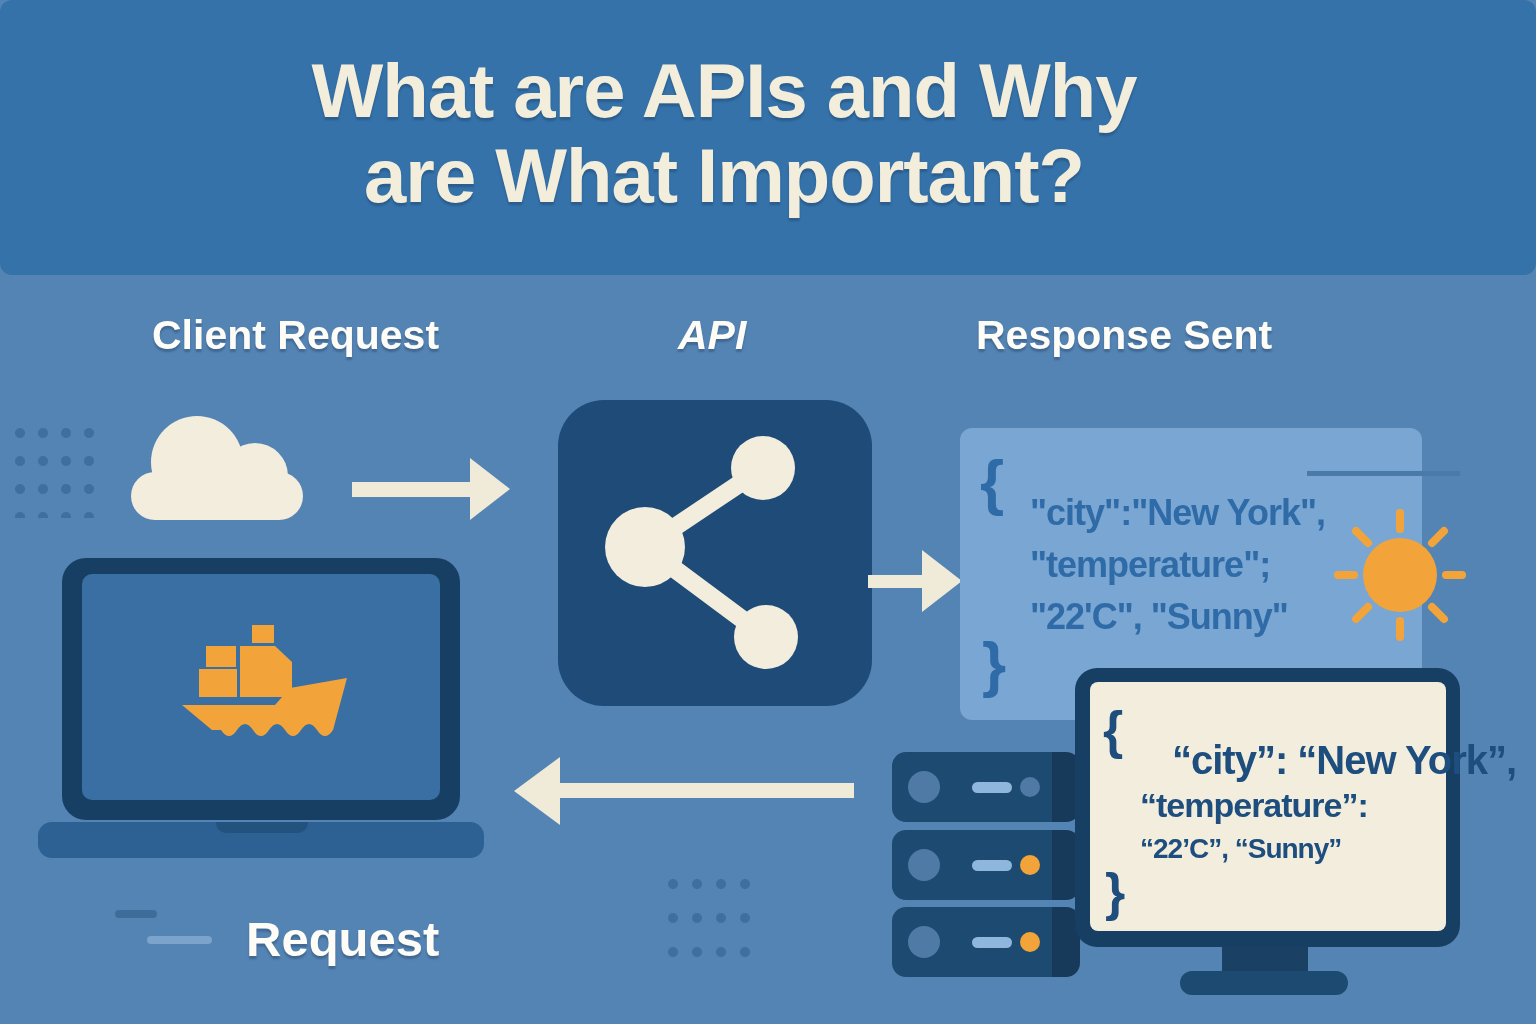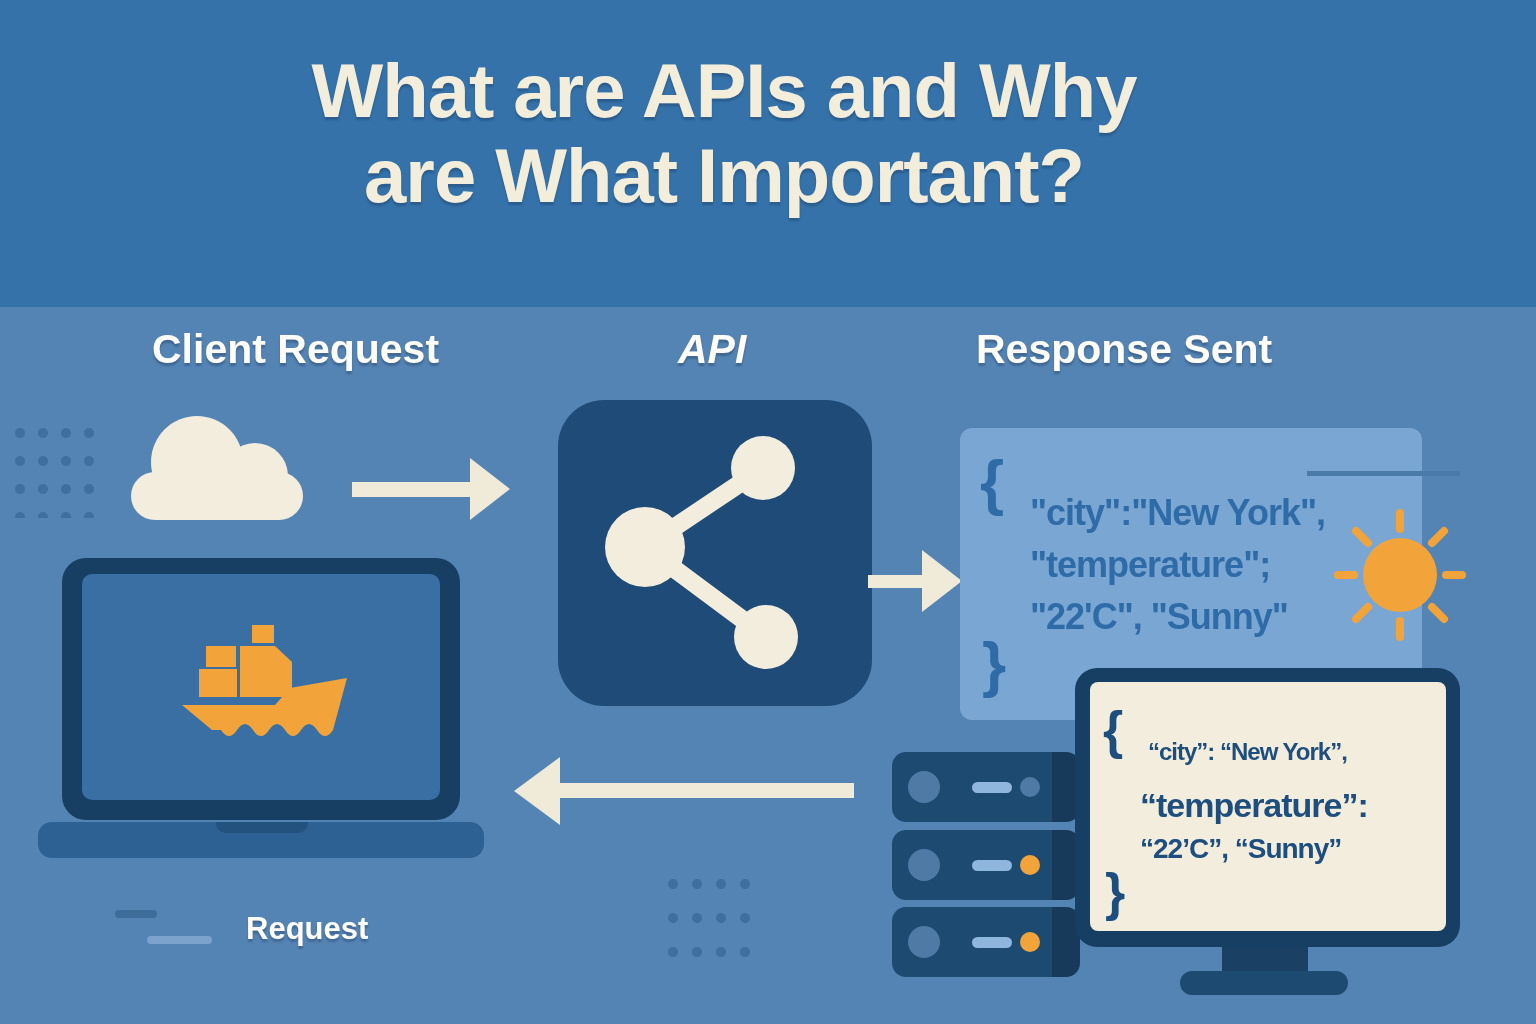--- a/index.html
+++ b/index.html
@@ -5,30 +5,30 @@
   html,body{margin:0;padding:0;background:#2b3a4a;}
   #canvas{
     position:relative;width:1536px;height:1024px;overflow:hidden;
     background:#5484b4;
     font-family:"Liberation Sans","DejaVu Sans",sans-serif;
     -webkit-font-smoothing:antialiased;
   }
   .abs{position:absolute;}
 
   
-  #banner{left:0;top:0;width:1536px;height:307px;background:#3472a9;}
+  #banner{left:0;top:0;width:1536px;height:275px;background:#3472a9;border-radius:12px;}
   #title{
     left:0;top:48px;width:1448px;text-align:center;
     color:#f3eddc;font-weight:800;font-size:76px;line-height:1.12;
     letter-spacing:-1px;text-shadow:0 3px 2px rgba(20,40,70,.28);
   }
 
   
   .section-label{
-    top:326px;color:#fdfcf6;font-weight:800;font-size:41px;
+    top:312px;color:#fdfcf6;font-weight:800;font-size:41px;
     text-shadow:0 3px 2px rgba(20,40,70,.30);white-space:nowrap;
   }
   #lbl-client{left:152px;}
   #lbl-api{left:678px;font-style:italic;}
   #lbl-response{left:976px;}
 
   
   .dot-grid{
     background-image:radial-gradient(circle at 10px 7px, #3f6f9e 4.5px, rgba(0,0,0,0) 5.5px);
   }
@@ -66,21 +66,21 @@
   
   #laptop-frame{left:62px;top:558px;width:398px;height:262px;background:#173f63;border-radius:24px;}
   #laptop-screen{left:82px;top:574px;width:358px;height:226px;background:#3a6fa4;border-radius:10px;}
   #laptop-base{left:38px;top:822px;width:446px;height:36px;background:#2d6093;border-radius:14px;}
   #laptop-notch{left:216px;top:822px;width:92px;height:11px;background:#24527e;border-radius:0 0 10px 10px;}
   #ship{left:178px;top:618px;width:172px;height:134px;}
 
   
   #req-line1{left:115px;top:910px;width:42px;height:8px;background:#3e6d99;border-radius:4px;}
   #req-line2{left:147px;top:936px;width:65px;height:8px;background:#7ba3cb;border-radius:4px;}
-  #lbl-request{left:246px;top:911px;color:#fdfcf6;font-weight:800;font-size:31px;
+  #lbl-request{left:246px;top:911px;color:#fdfcf6;font-weight:800;font-size:49px;
     text-shadow:0 3px 2px rgba(20,40,70,.30);}
 
   
   .server-unit{
     left:892px;width:188px;height:70px;border-radius:14px;
     background:linear-gradient(90deg,#1d4a70 85%,#17395a 85%);
   }
   #server1{top:752px;} #server2{top:830px;} #server3{top:907px;}
   .server-cap{left:16px;top:19px;width:32px;height:32px;border-radius:50%;background:#4e7aa5;}
   .server-bar{left:80px;top:30px;width:40px;height:11px;border-radius:6px;background:#8fb6dd;}
@@ -88,21 +88,21 @@
   .led-blue{background:#4e7aa5;} .led-orange{background:#f2a43a;}
 
   
   #monitor-frame{left:1075px;top:668px;width:385px;height:279px;background:#173f63;border-radius:22px;}
   #monitor-screen{left:1090px;top:682px;width:356px;height:249px;background:#f3edde;border-radius:8px;}
   #monitor-neck{left:1222px;top:945px;width:86px;height:30px;background:#1a4164;}
   #monitor-base{left:1180px;top:971px;width:168px;height:24px;background:#1d4a70;border-radius:12px;}
   .mon-text{color:#1d4e7e;font-weight:700;white-space:nowrap;}
   #mon-open{left:1103px;top:700px;font-size:52px;}
   #mon-close{left:1105px;top:862px;font-size:52px;}
-  #mon-l1{left:1148px;top:738px;font-size:24px;letter-spacing:-1px;}
+  #mon-l1{left:1172px;top:738px;font-size:40px;letter-spacing:-1px;}
   #mon-l2{left:1140px;top:786px;font-size:34px;letter-spacing:-1px;}
   #mon-l3{left:1140px;top:833px;font-size:28px;letter-spacing:-1px;}
 </style>
 </head>
 <body>
 
 <div id="canvas">
 
   <div class="abs" id="banner">
     <div class="abs" id="title">

